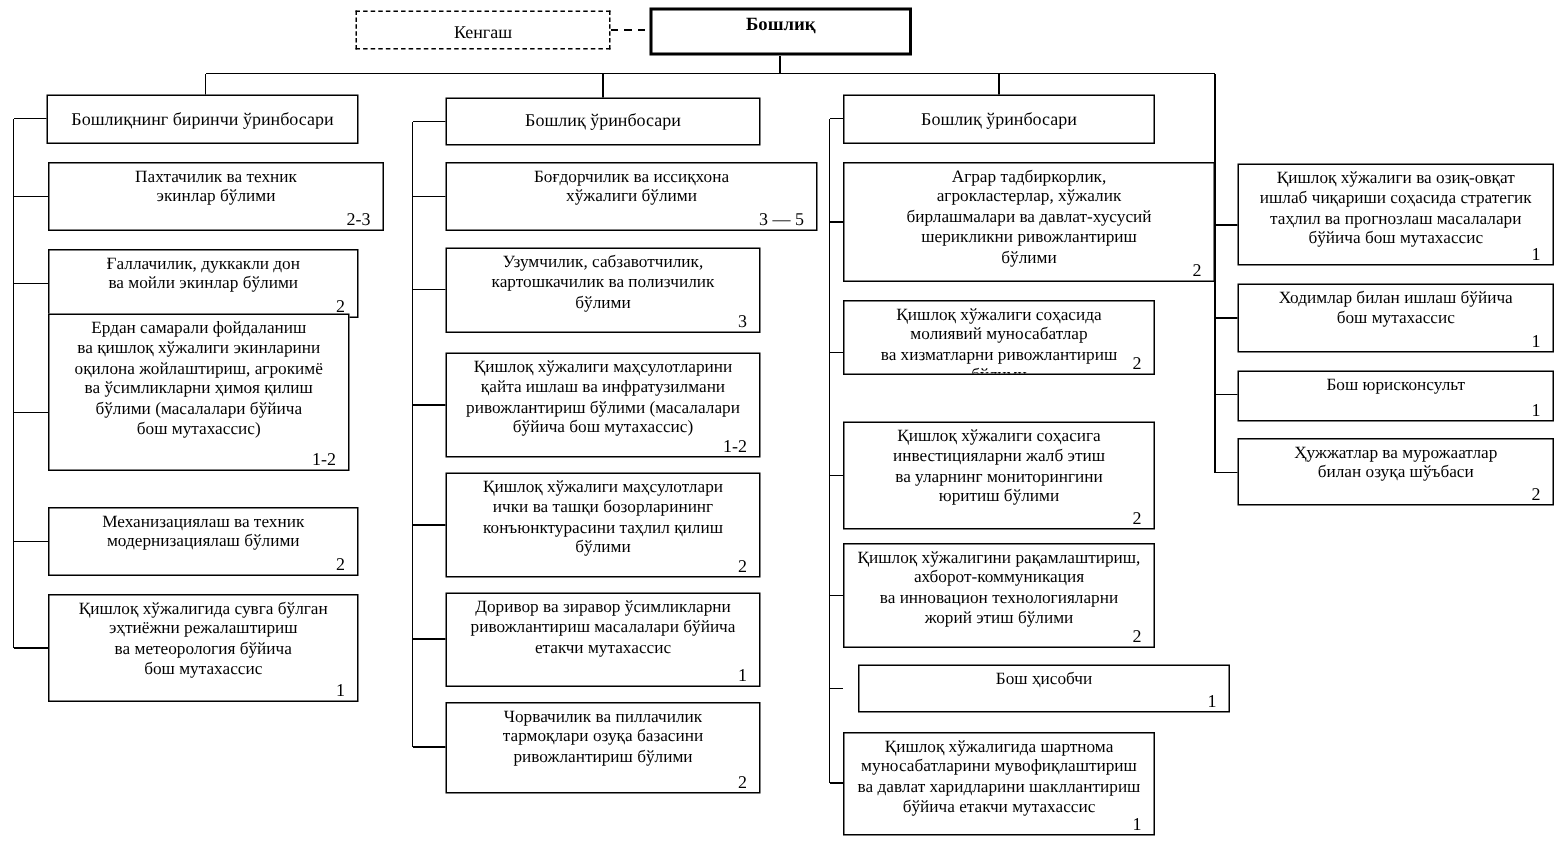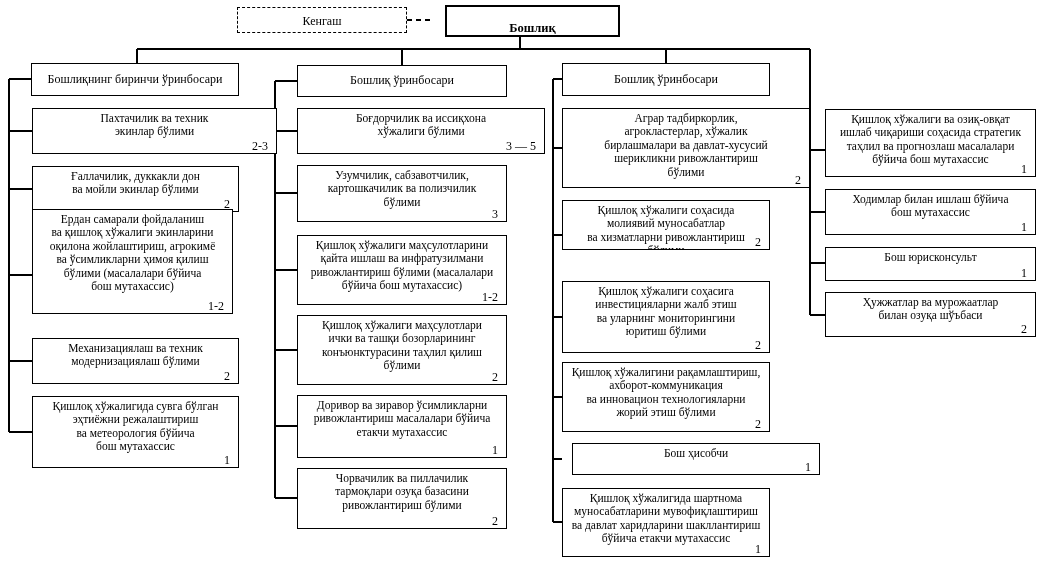--- a/index.html
+++ b/index.html
@@ -9,22 +9,22 @@
   #wires path{stroke:#000;stroke-width:1.2;fill:none;shape-rendering:crispEdges;}
   #wires path.dash{stroke-dasharray:5 4;}
   .node{position:absolute;box-sizing:border-box;border:1px solid #000;background:#fff;
         text-align:center;font-size:11.5px;line-height:13.4px;overflow:hidden;}
   .node .t{white-space:pre-line;padding:3px 5px 0;}
   .node .n{position:absolute;right:8px;bottom:0;font-size:12px;line-height:14px;}
   .hdr{display:flex;align-items:center;justify-content:center;font-size:12px;}
   .hdr .t{padding:0 4px;}
   #council{left:237px;top:7px;width:170px;height:26px;border:1.5px dashed #000;
            display:flex;align-items:center;justify-content:center;font-size:12px;}
-  #head{left:445px;top:5px;width:175px;height:32px;border:2px solid #000;
-        display:flex;align-items:flex-end;justify-content:center;font-weight:bold;font-size:12.5px;}
+  #head{left:433px;top:5px;width:175px;height:32px;border:2px solid #000;
+        display:flex;align-items:flex-start;justify-content:center;font-weight:bold;font-size:12.5px;}
 </style>
 </head>
 <body>
 
 <div id="canvas">
 
   <svg id="wires" viewBox="0 0 1039 562">
     <path class="dash" d="M407 20 H433"></path>
     <path d="M520 37 V49 M137 49 H810 M137 49 V63 M402 49 V65 M666 49 V63 M810 49 V315"></path>
     <path d="M31 79 H9 M9 79 V432 M9 131 H32 M9 189 H32 M9 275 H32 M9 361 H32 M9 432 H32"></path>
@@ -36,21 +36,21 @@
   <div id="council" class="node">
     <div class="t">Кенгаш</div>
   </div>
   <div id="head" class="node">
     <div class="t">Бошлиқ</div>
   </div>
 
   <div class="node hdr" style="left:31px;top:63px;width:208px;height:33px">
     <div class="t">Бошлиқнинг биринчи ўринбосари</div>
   </div>
-  <div class="node" style="left:32px;top:108px;width:245px;height:46px">
+  <div class="node" style="left:32px;top:108px;width:224px;height:46px">
     <div class="t">Пахтачилик ва техник
 экинлар бўлими</div>
     <div class="n">2-3</div>
   </div>
   <div class="node" style="left:32px;top:166px;width:207px;height:46px">
     <div class="t">Ғаллачилик, дуккакли дон
 ва мойли экинлар бўлими</div>
     <div class="n">2</div>
   </div>
   <div class="node" style="left:32px;top:209px;width:201px;height:105px">

